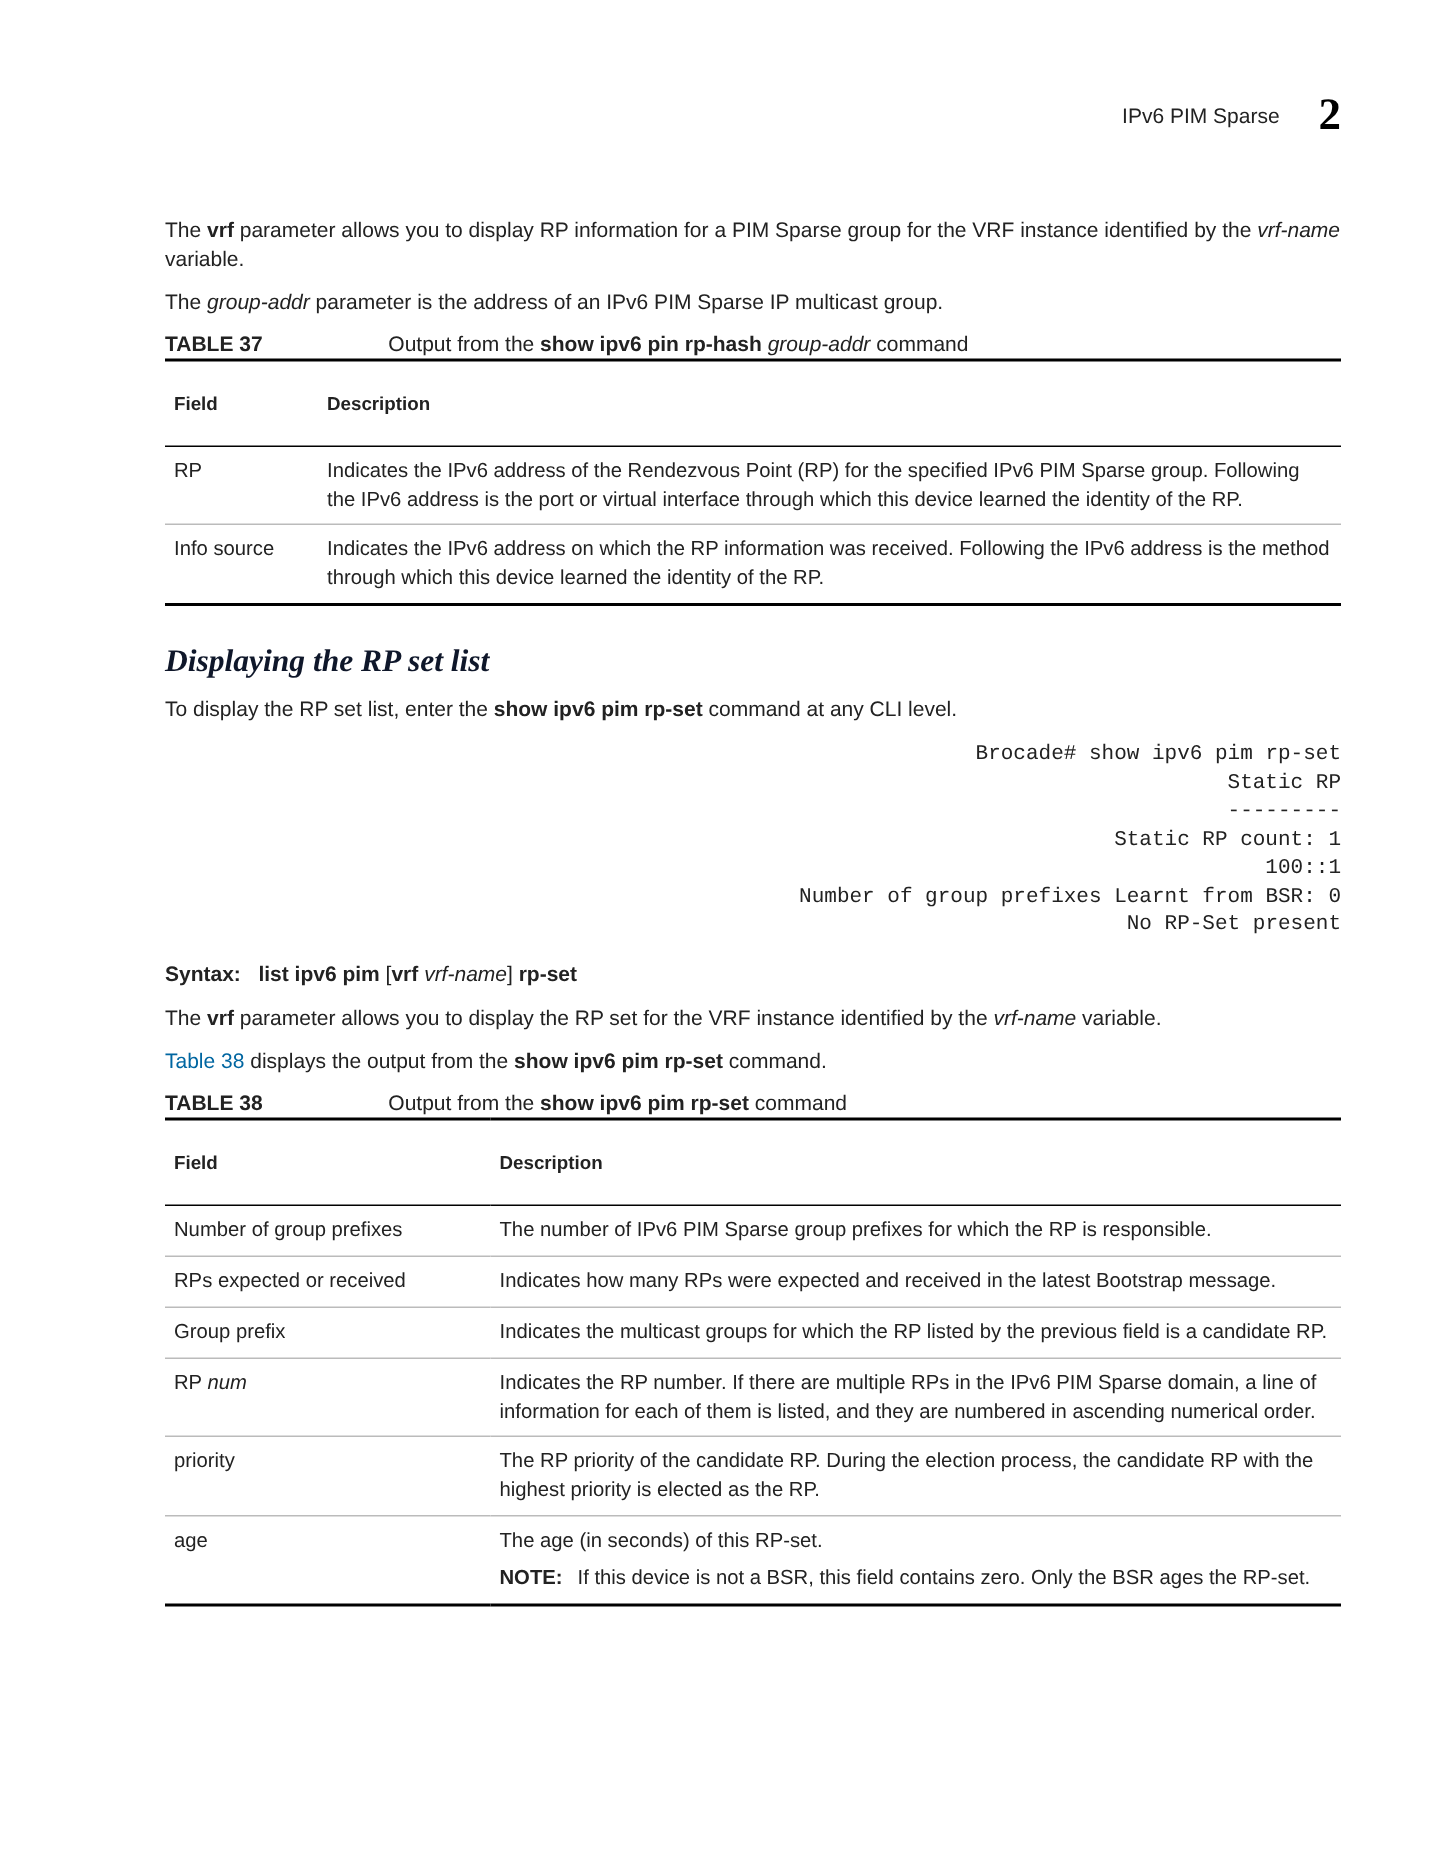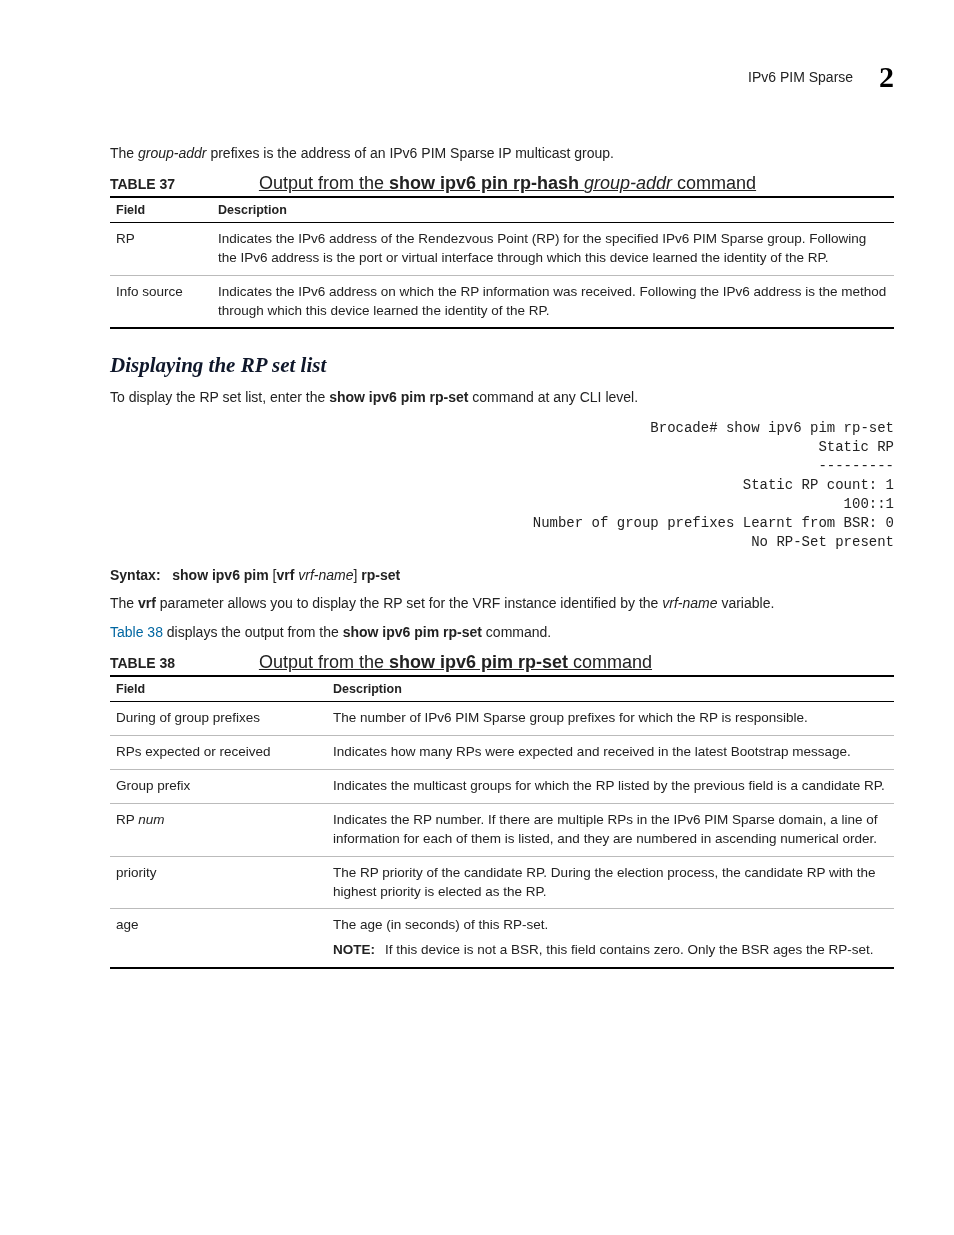--- a/index.html
+++ b/index.html
@@ -41,37 +41,36 @@
   .link { color: #0066a1; }
   .table-label {
     font-family: Arial, sans-serif;
     font-weight: bold;
     font-size: 14px;
     display: inline-block;
     width: 145px;
     vertical-align: baseline;
   }
   .table-caption {
-    font-size: 18px;
-    display: inline-block;
-    text-decoration: underline;
+    font-size: 14px;
+    display: inline-block;
   }
   table {
     width: 100%;
     border-collapse: collapse;
     margin: 2px 0 18px 0;
     font-size: 13.5px;
   }
   thead th {
     text-align: left;
     font-weight: bold;
     font-size: 12.5px;
     border-top: 2px solid #000;
     border-bottom: 1px solid #000;
-    padding: 5px 6px;
+    padding: 21px 6px;
   }
   tbody td {
     vertical-align: top;
     padding: 7px 6px;
     border-bottom: 1px solid #bbb;
     line-height: 1.4;
   }
   tbody tr:last-child td { border-bottom: 2px solid #000; }
   .col1-37 { width: 90px; }
   .col1-38 { width: 205px; }
@@ -97,23 +96,26 @@
 </head>
 <body>
 
 <div class="page">
 
   <div class="hdr">
     <span class="hdr-title">IPv6 PIM Sparse</span>
     <span class="hdr-num">2</span>
   </div>
 
-
-  <p>
-    <span>The </span><span class="italic">group-addr</span><span> prefixes is the address of an IPv6 PIM Sparse IP multicast group.</span>
+  <p>
+    <span>The </span><span class="bold">vrf</span><span> parameter allows you to display RP information for a PIM Sparse group for the VRF instance identified by the </span><span class="italic">vrf-name</span><span> variable.</span>
+  </p>
+
+  <p>
+    <span>The </span><span class="italic">group-addr</span><span> parameter is the address of an IPv6 PIM Sparse IP multicast group.</span>
   </p>
 
 
   <div>
     <span class="table-label">TABLE 37</span>
     <span class="table-caption">
       <span>Output from the </span><span class="bold">show ipv6 pin rp-hash </span><span class="italic">group-addr</span><span> command</span>
     </span>
   </div>
   <table>
@@ -145,21 +147,21 @@
 Static RP
 ---------
 Static RP count: 1
 100::1
 Number of group prefixes Learnt from BSR: 0
 No RP-Set present</pre>
 
   <p class="syntax-line">
     <span class="bold">Syntax:</span>
     <span>&nbsp;</span>
-    <span class="bold">show ipv6 pim </span><span>[</span><span class="bold">vrf </span><span class="italic">vrf-name</span><span>]</span><span class="bold"> rp-set</span>
+    <span class="bold">list ipv6 pim </span><span>[</span><span class="bold">vrf </span><span class="italic">vrf-name</span><span>]</span><span class="bold"> rp-set</span>
   </p>
 
   <p>
     <span>The </span><span class="bold">vrf</span><span> parameter allows you to display the RP set for the VRF instance identified by the </span><span class="italic">vrf-name</span><span> variable.</span>
   </p>
 
   <p>
     <span class="link">Table 38</span><span> displays the output from the </span><span class="bold">show ipv6 pim rp-set</span><span> command.</span>
   </p>
 
@@ -171,21 +173,21 @@
   </div>
   <table>
     <thead>
       <tr>
         <th class="col1-38">Field</th>
         <th>Description</th>
       </tr>
     </thead>
     <tbody>
       <tr>
-        <td>During of group prefixes</td>
+        <td>Number of group prefixes</td>
         <td>The number of IPv6 PIM Sparse group prefixes for which the RP is responsible.</td>
       </tr>
       <tr>
         <td>RPs expected or received</td>
         <td>Indicates how many RPs were expected and received in the latest Bootstrap message.</td>
       </tr>
       <tr>
         <td>Group prefix</td>
         <td>Indicates the multicast groups for which the RP listed by the previous field is a candidate RP.</td>
       </tr>

